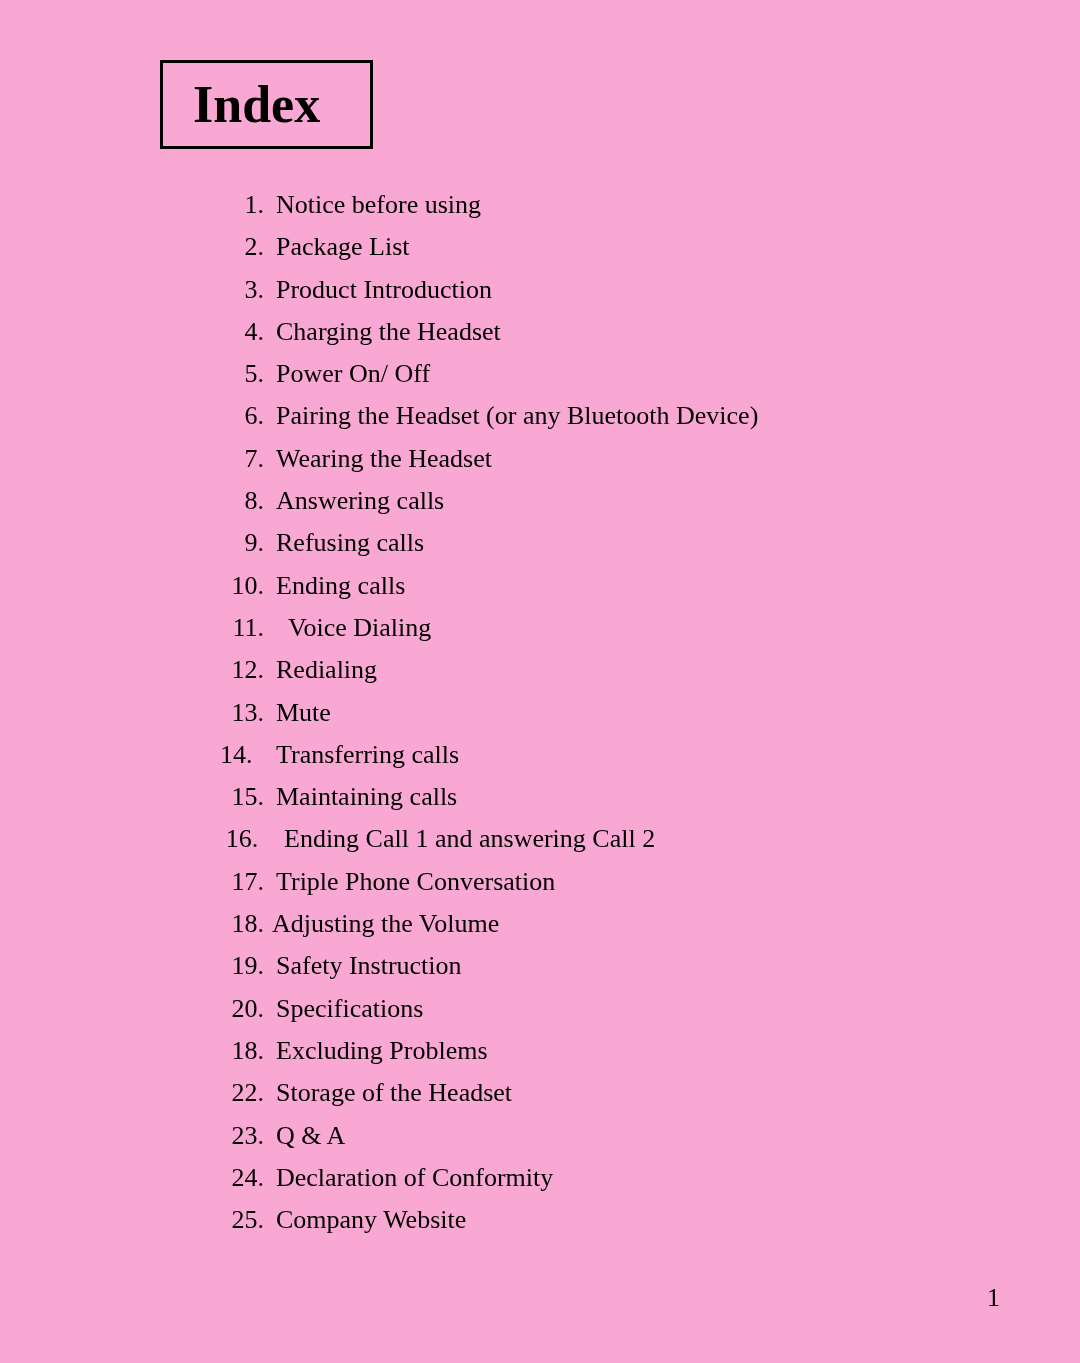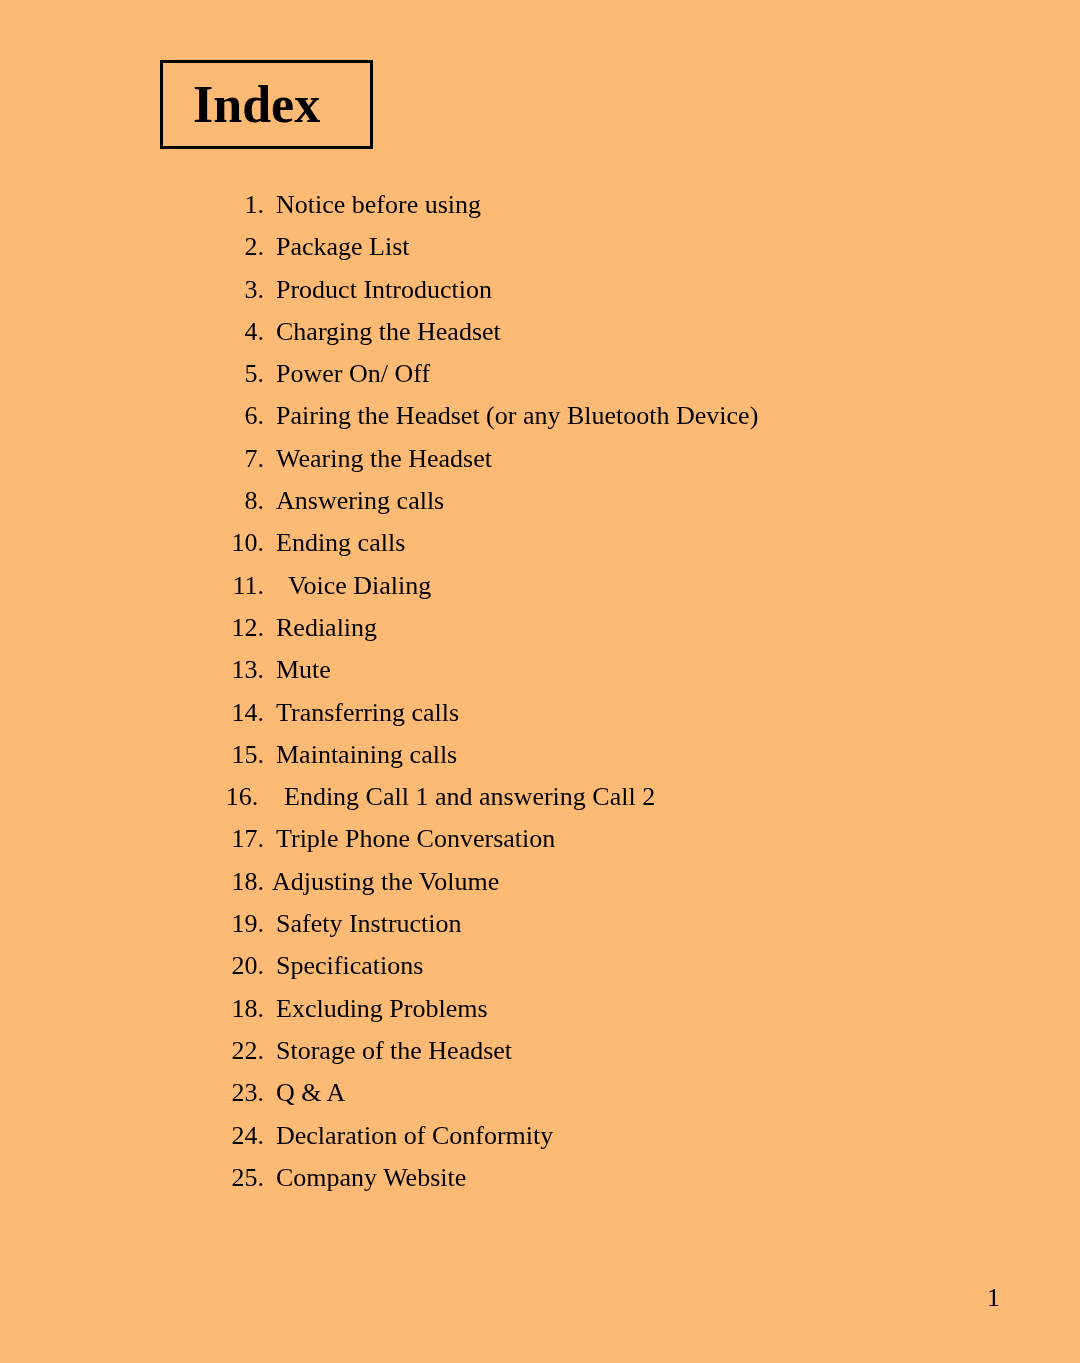--- a/index.html
+++ b/index.html
@@ -12,21 +12,21 @@
       background: #ffffff;
       font-family: Georgia, 'Times New Roman', serif;
       width: 1080px;
       min-height: 1363px;
       position: relative;
     }
 
     .page {
       width: 1080px;
       min-height: 1363px;
-      background: #fdba74;
+      background: #f9a8d4;
       padding: 60px 80px 60px 80px;
       position: relative;
     }
 
     .index-title-box {
       border: 3px solid #000000;
       display: inline-block;
       padding: 12px 50px 12px 30px;
       margin-bottom: 36px;
       margin-left: 80px;
@@ -71,25 +71,26 @@
 
   <ol class="index-list" id="index-list">
   <li><span style="display: inline-block; width: 44px; text-align: right; margin-right: 12px;">1.</span><span>Notice before using</span></li>
       <li><span style="display: inline-block; width: 44px; text-align: right; margin-right: 12px;">2.</span><span>Package List</span></li>
       <li><span style="display: inline-block; width: 44px; text-align: right; margin-right: 12px;">3.</span><span>Product Introduction</span></li>
       <li><span style="display: inline-block; width: 44px; text-align: right; margin-right: 12px;">4.</span><span>Charging the Headset</span></li>
       <li><span style="display: inline-block; width: 44px; text-align: right; margin-right: 12px;">5.</span><span>Power On/ Off</span></li>
       <li><span style="display: inline-block; width: 44px; text-align: right; margin-right: 12px;">6.</span><span>Pairing the Headset (or any Bluetooth Device)</span></li>
       <li><span style="display: inline-block; width: 44px; text-align: right; margin-right: 12px;">7.</span><span>Wearing the Headset</span></li>
       <li><span style="display: inline-block; width: 44px; text-align: right; margin-right: 12px;">8.</span><span>Answering calls</span></li>
+      <li><span style="display: inline-block; width: 44px; text-align: right; margin-right: 12px;">9.</span><span>Refusing calls</span></li>
       <li><span style="display: inline-block; width: 44px; text-align: right; margin-right: 12px;">10.</span><span>Ending calls</span></li>
       <li><span style="display: inline-block; width: 44px; text-align: right; margin-right: 24px;">11.</span><span>Voice Dialing</span></li>
       <li><span style="display: inline-block; width: 44px; text-align: right; margin-right: 12px;">12.</span><span>Redialing</span></li>
       <li><span style="display: inline-block; width: 44px; text-align: right; margin-right: 12px;">13.</span><span>Mute</span></li>
-      <li><span style="display: inline-block; width: 44px; text-align: right; margin-right: 12px;">14.</span><span>Transferring calls</span></li>
+      <li><span style="display: inline-block; width: 44px; margin-right: 12px;">14.</span><span>Transferring calls</span></li>
       <li><span style="display: inline-block; width: 44px; text-align: right; margin-right: 12px;">15.</span><span>Maintaining calls</span></li>
       <li><span style="display: inline-block; width: 44px; text-align: center; margin-right: 20px;">16.</span><span>Ending Call 1 and answering Call 2</span></li>
       <li><span style="display: inline-block; width: 44px; text-align: right; margin-right: 12px;">17.</span><span>Triple Phone Conversation</span></li>
       <li><span style="display: inline-block; width: 44px; text-align: right; margin-right: 8px;">18.</span><span>Adjusting the Volume</span></li>
       <li><span style="display: inline-block; width: 44px; text-align: right; margin-right: 12px;">19.</span><span>Safety Instruction</span></li>
       <li><span style="display: inline-block; width: 44px; text-align: right; margin-right: 12px;">20.</span><span>Specifications</span></li>
       <li><span style="display: inline-block; width: 44px; text-align: right; margin-right: 12px;">18.</span><span>Excluding Problems</span></li>
       <li><span style="display: inline-block; width: 44px; text-align: right; margin-right: 12px;">22.</span><span>Storage of the Headset</span></li>
       <li><span style="display: inline-block; width: 44px; text-align: right; margin-right: 12px;">23.</span><span>Q &amp; A</span></li>
       <li><span style="display: inline-block; width: 44px; text-align: right; margin-right: 12px;">24.</span><span>Declaration of Conformity</span></li>

